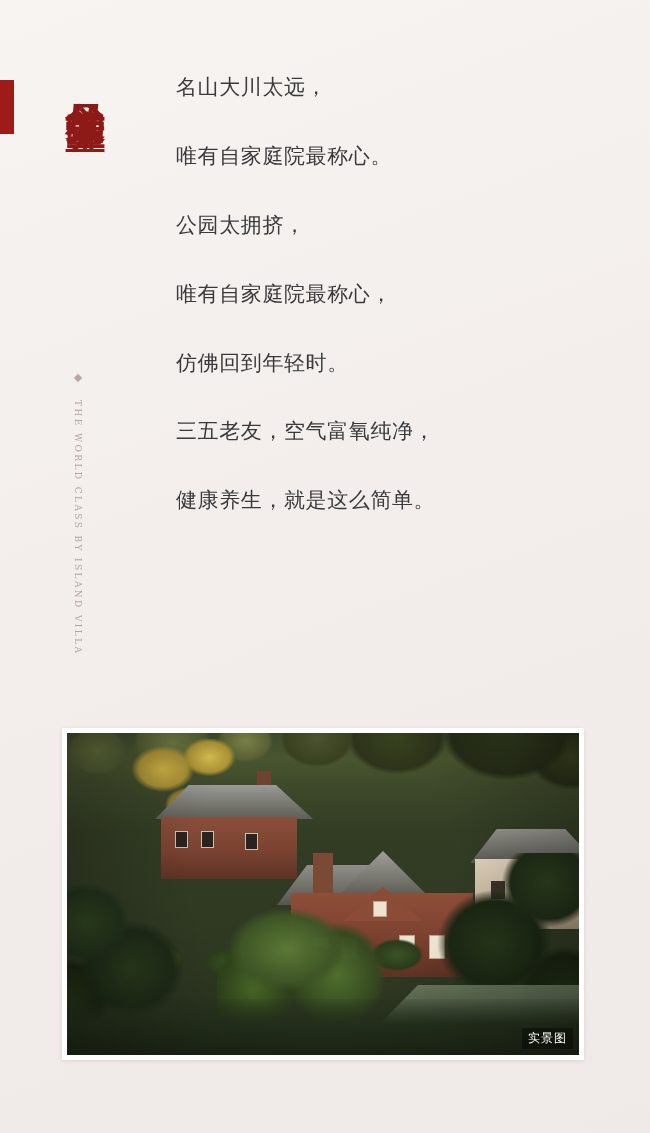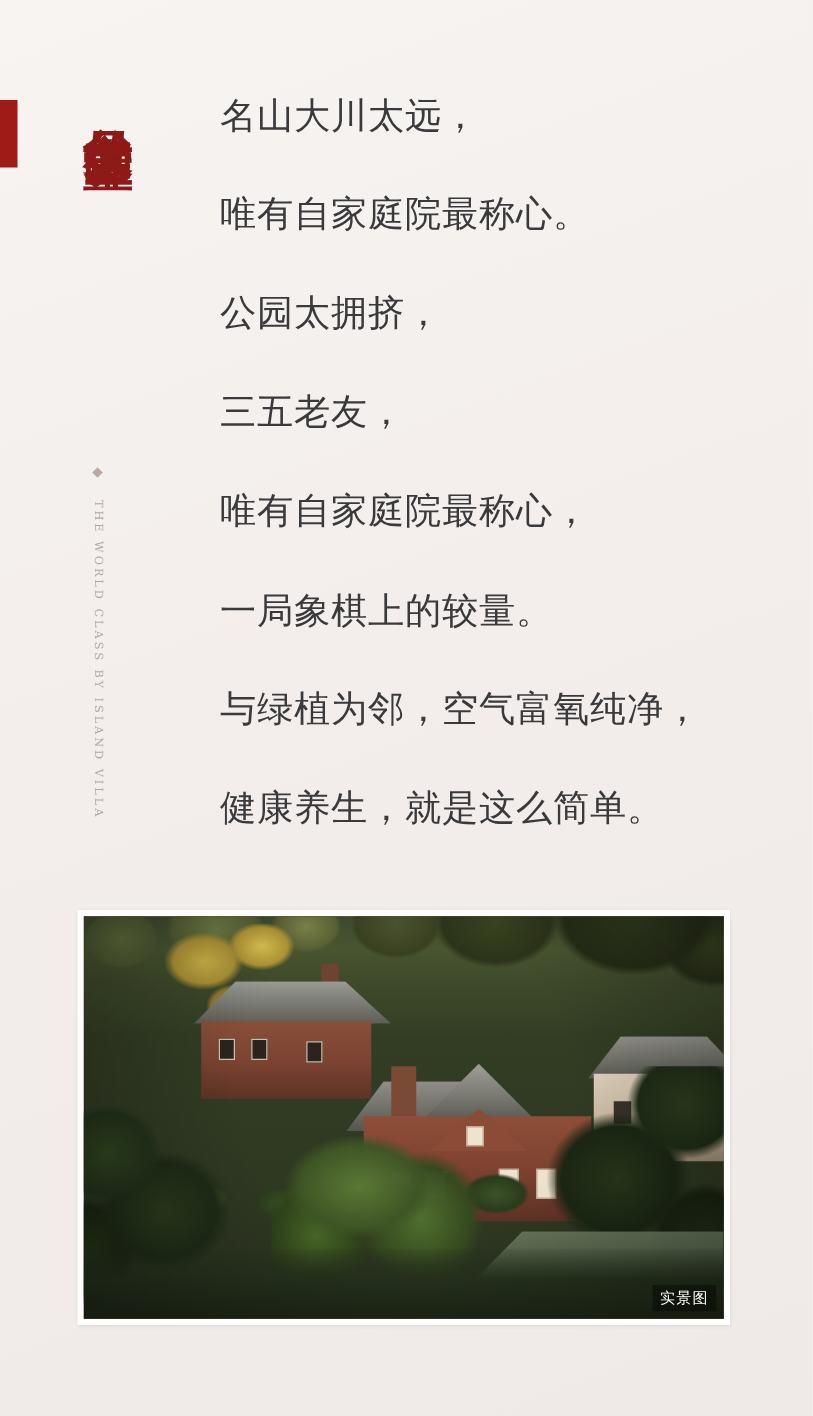--- a/index.html
+++ b/index.html
@@ -82,21 +82,21 @@
   
   .poem {
     position: absolute;
     left: 176px;
     top: 74px;
     width: 440px;
   }
 
   .poem .line {
     font-family: "DejaVu Sans", sans-serif;
-    font-size: 29px;
+    font-size: 21px;
     line-height: 1.28;
     color: #3a3a3c;
     letter-spacing: 0.6px;
     margin-bottom: 42px;
     white-space: nowrap;
   }
 
   .poem .line:last-child { margin-bottom: 4px; }
 
   
@@ -109,21 +109,21 @@
     padding: 5px;
     background: #ffffff;
     box-shadow: 0 1px 4px rgba(0,0,0,0.10);
   }
 
   .photo {
     position: relative;
     width: 100%;
     height: 100%;
     overflow: hidden;
-    background: #7f1d1d;
+    background: #a21caf;
   }
 
   
   .ph-sky {
     position: absolute; inset: 0;
     background:
       linear-gradient(180deg, #3d4a2e 0%, #49552f 8%, #3f4a2b 16%, #333d24 30%, #2b3420 100%);
   }
 
   
@@ -300,24 +300,23 @@
     <div class="red-bar"></div>
     <div class="vtitle">父母的养生堂</div>
     <div class="diamond"></div>
     <div class="vsub">THE WORLD CLASS BY ISLAND VILLA</div>
   </div>
 
   <div class="poem">
     <div class="line">名山大川太远，</div>
     <div class="line">唯有自家庭院最称心。</div>
     <div class="line">公园太拥挤，</div>
-    <div class="line">三五老友，</div>
     <div class="line">唯有自家庭院最称心，</div>
-    <div class="line">一局象棋上的较量。</div>
-    <div class="line">与绿植为邻，空气富氧纯净，</div>
+    <div class="line">仿佛回到年轻时。</div>
+    <div class="line">三五老友，空气富氧纯净，</div>
     <div class="line">健康养生，就是这么简单。</div>
   </div>
 
   <div class="photo-frame">
     <div class="photo">
       <div class="ph-sky"></div>
       <div class="ph-trees-top"></div>
       <div class="ph-yellow"></div>
 
       <div class="ph-house-a">

